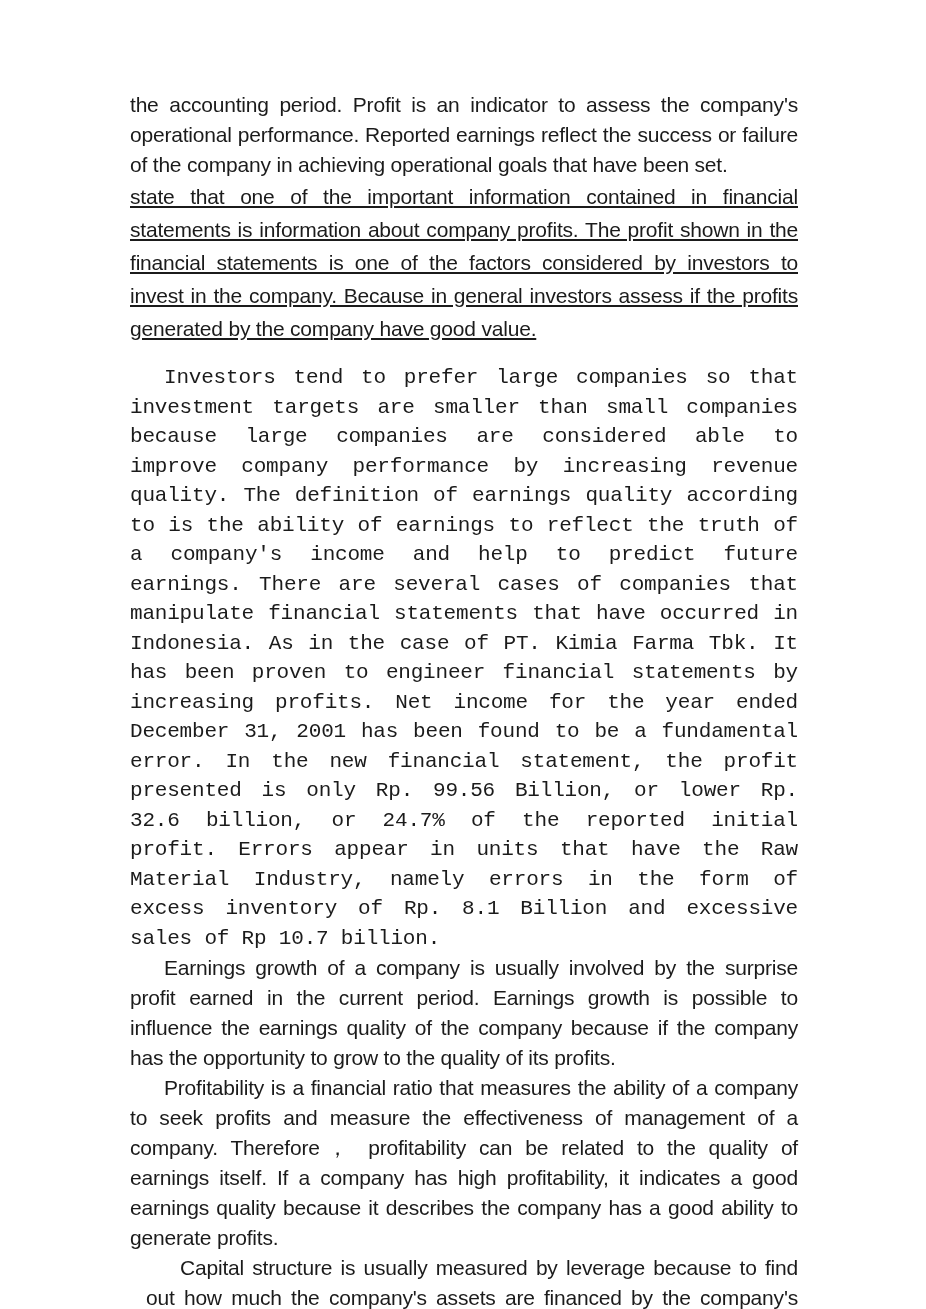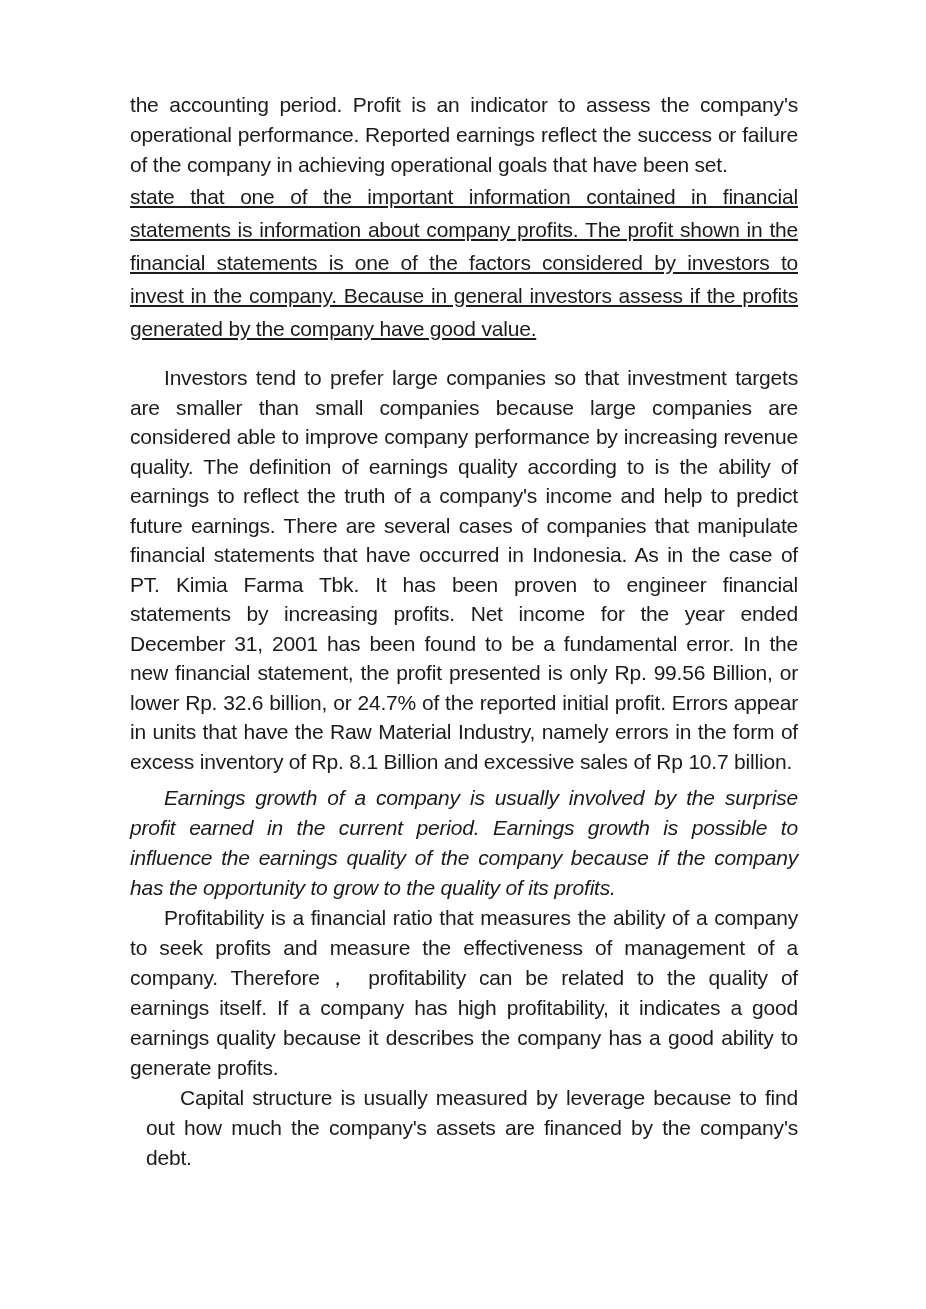--- a/index.html
+++ b/index.html
@@ -29,30 +29,29 @@
   .para {
     margin: 0;
     line-height: 30px;
   }
   .para.wide-leading {
     line-height: 33px;
     text-decoration: underline;
   }
   .para.tight-leading {
     line-height: 29.5px;
+    font-family: Liberation Mono, monospace;
   }
   .para.indent {
     text-indent: 34px;
   }
   .para.gap-lg {
     margin-top: 18px;
   }
   .para.gap-sm {
-    margin-top: 7px;
-    font-style: italic;
   }
   .para.continued {
     text-align-last: justify;
     margin-left: 16px;
   }
 </style>
 </head>
 <body>
 
 <div class="page">

